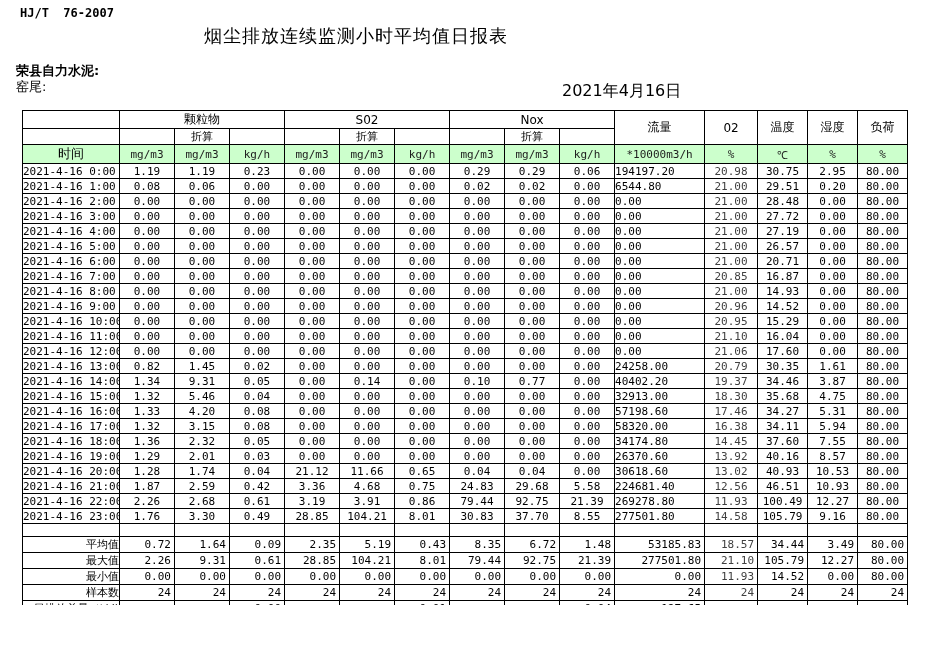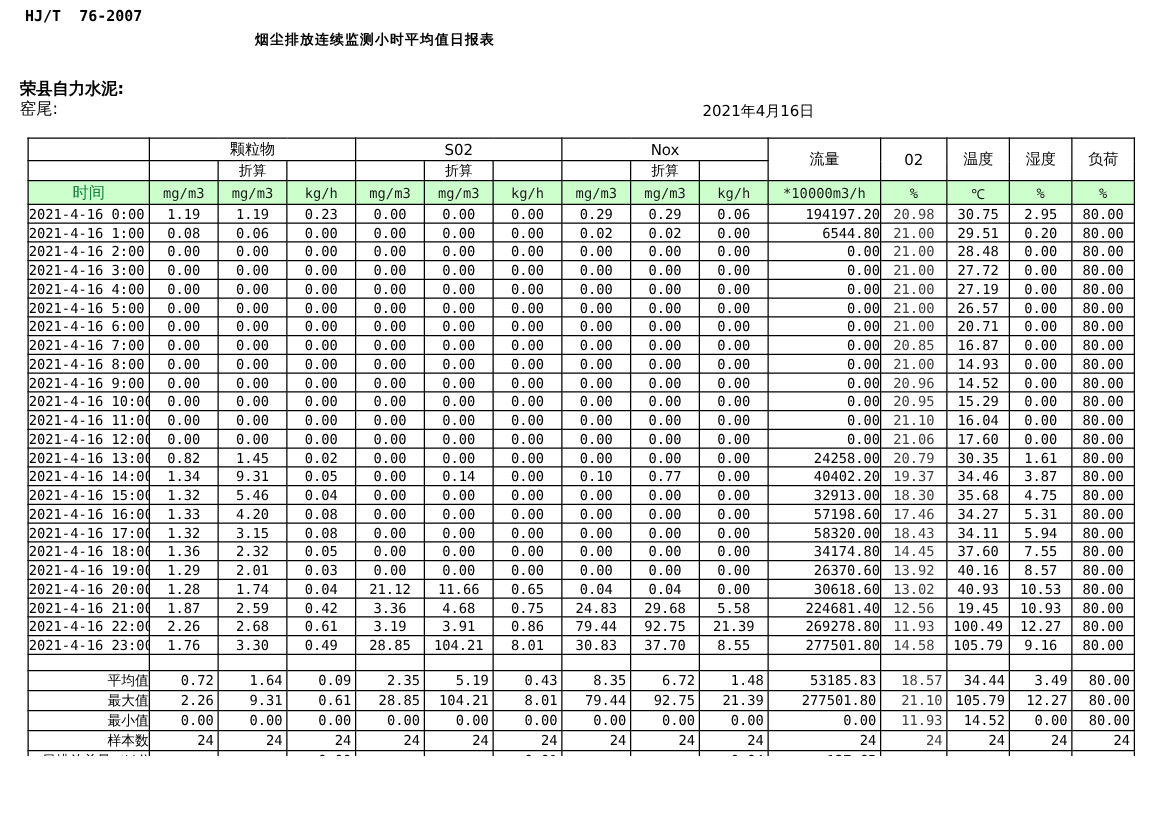--- a/index.html
+++ b/index.html
@@ -1,37 +1,37 @@
 <!DOCTYPE html>
 <html><head>
 <meta charset="utf-8">
 <style>
   html,body{margin:0;padding:0;background:#fff;}
   .page{position:relative;width:930px;height:605px;background:#ffffff;color:#000;
         font-family:"DejaVu Sans", sans-serif;overflow:hidden;}
   .hj{position:absolute;left:20px;top:6px;font-size:12px;font-weight:bold;white-space:pre;
       font-family:"DejaVu Sans Mono", monospace;}
-  .title{position:absolute;left:204px;top:24px;font-size:11px;font-weight:bold;letter-spacing:1px;}
+  .title{position:absolute;left:204px;top:24px;font-size:18px;font-weight:normal;letter-spacing:1px;}
   .company{position:absolute;left:16px;top:62px;font-size:13px;font-weight:bold;text-align:center;}
   .kiln{position:absolute;left:16px;top:78px;font-size:13px;font-weight:normal;}
-  .date{position:absolute;left:562px;top:81px;font-size:12px;}
+  .date{position:absolute;left:562px;top:81px;font-size:16px;}
   table.report{position:absolute;left:22px;top:110px;width:886px;border-collapse:collapse;
         table-layout:fixed;border-radius:25px;}
   table.report td{border:1px solid #000;padding:0;overflow:hidden;white-space:nowrap;
         font-size:11px;vertical-align:middle;}
   tr.h1 td{height:15px;font-size:12px;text-align:center;}
   tr.h2 td{height:12px;font-size:11px;text-align:center;}
   tr.hu td{height:17px;background:#ccffcc;text-align:center;
         font-family:"DejaVu Sans Mono", monospace;font-size:11px;color:#1c1c1c;}
-  tr.hu td.timehead{font-family:Liberation Sans, sans-serif;font-size:13px;color:#15803d;}
+  tr.hu td.timehead{font-family:Liberation Sans, sans-serif;font-size:13px;color:#000000;}
   tbody tr{height:15px;}
   tr.spacer{height:13px;}
   td.time{font-family:"DejaVu Sans Mono", monospace;font-size:10.5px;text-align:left;}
   td.num{font-family:"DejaVu Sans Mono", monospace;text-align:center;}
-  td.flow{text-align:right;padding-right:8px;}
+  td.flow{text-align:left;padding-right:8px;}
   td.o2{color:#404040;font-size:10.5px;}
   tr.sum td.num{text-align:right;padding-right:3px;}
   td.slabel{text-align:right;padding-right:3px;font-size:11.5px;}
   td.slabel.left{text-align:right;padding-left:1px;}
   .footnote{position:absolute;left:10px;top:619px;font-size:13px;font-weight:bold;}
   .report-unit{position:absolute;left:10px;top:636px;font-size:13px;font-weight:bold;}
   .unit{position:absolute;left:205px;top:636px;font-size:13px;font-weight:bold;}
 </style>
 </head>
 <body>
@@ -398,21 +398,21 @@
           <td class="num">1.32</td>
           <td class="num">3.15</td>
           <td class="num">0.08</td>
           <td class="num">0.00</td>
           <td class="num">0.00</td>
           <td class="num">0.00</td>
           <td class="num">0.00</td>
           <td class="num">0.00</td>
           <td class="num">0.00</td>
           <td class="num flow">58320.00</td>
-          <td class="num o2">18.43</td>
+          <td class="num o2">16.38</td>
           <td class="num">34.11</td>
           <td class="num">5.94</td>
           <td class="num">80.00</td>
         </tr>
         <tr>
           <td class="time">2021-4-16 18:00</td>
           <td class="num">1.36</td>
           <td class="num">2.32</td>
           <td class="num">0.05</td>
           <td class="num">0.00</td>
@@ -467,21 +467,21 @@
           <td class="num">2.59</td>
           <td class="num">0.42</td>
           <td class="num">3.36</td>
           <td class="num">4.68</td>
           <td class="num">0.75</td>
           <td class="num">24.83</td>
           <td class="num">29.68</td>
           <td class="num">5.58</td>
           <td class="num flow">224681.40</td>
           <td class="num o2">12.56</td>
-          <td class="num">19.45</td>
+          <td class="num">46.51</td>
           <td class="num">10.93</td>
           <td class="num">80.00</td>
         </tr>
         <tr>
           <td class="time">2021-4-16 22:00</td>
           <td class="num">2.26</td>
           <td class="num">2.68</td>
           <td class="num">0.61</td>
           <td class="num">3.19</td>
           <td class="num">3.91</td>

